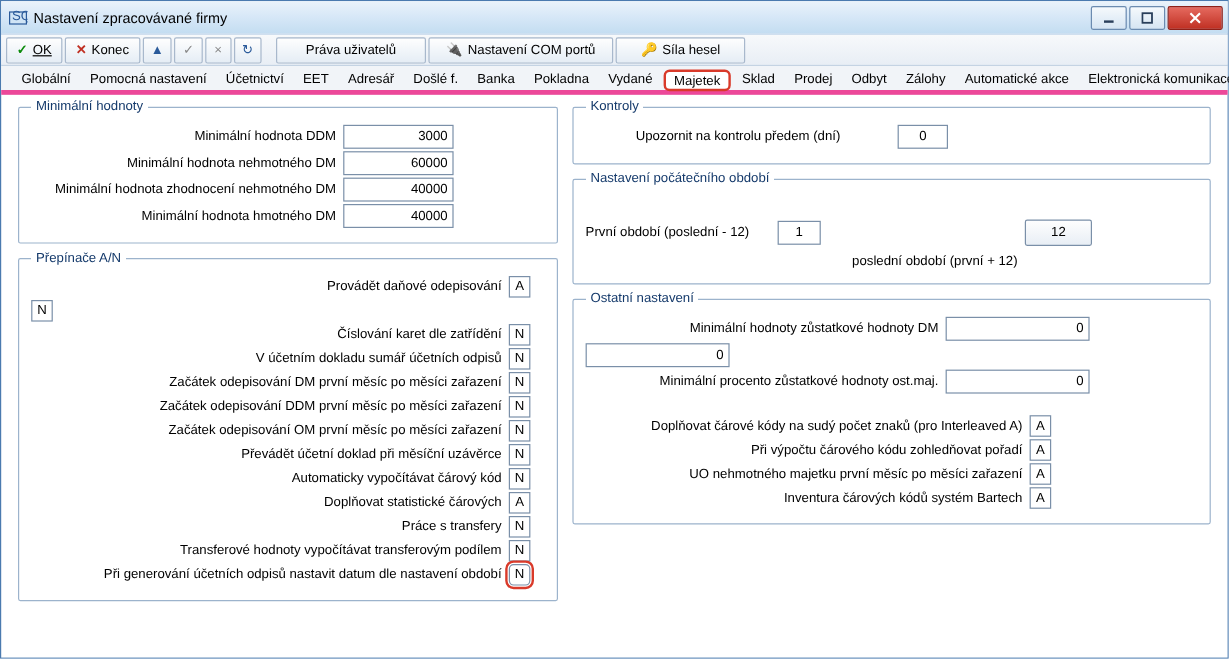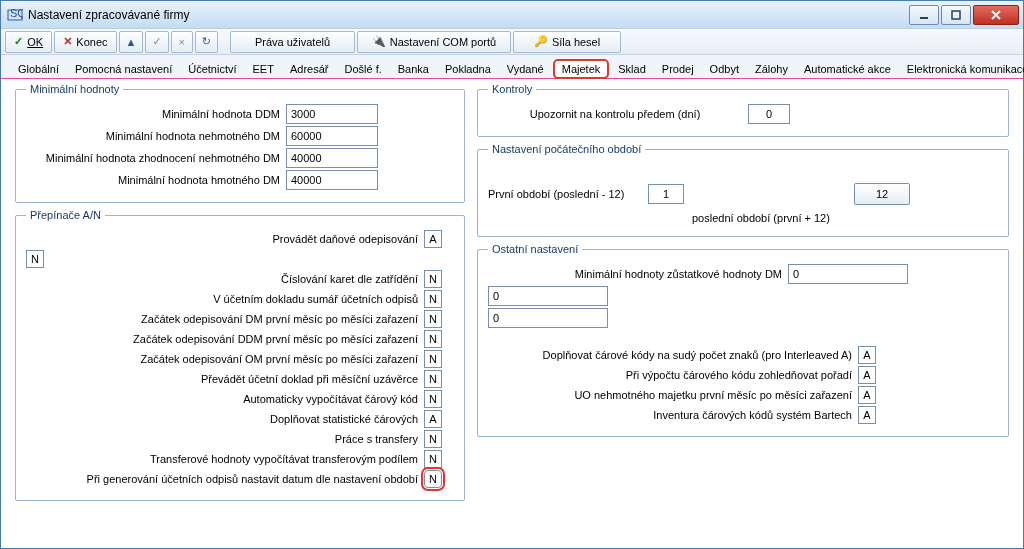--- a/index.html
+++ b/index.html
@@ -14,34 +14,34 @@
 .titlebar .winbtn.close { background: linear-gradient(to bottom, #e56a5f, #c03023); border-color: #8f1f17; width: 46px; }
 .titlebar .winbtn svg { width: 10px; height: 10px; }
 
 .toolbar { height: 26px; background: linear-gradient(to bottom, #f7f9fb, #e8eef5); border-bottom: 1px solid #c4d3e3; display: flex; align-items: center; padding: 2px 4px; gap: 2px; }
 .tbtn { height: 22px; padding: 0 8px; border: 1px solid #a8b8cc; background: linear-gradient(to bottom, #fefefe, #e5edf5); display: inline-flex; align-items: center; gap: 4px; cursor: pointer; border-radius: 2px; white-space: nowrap; }
 .tbtn.small { padding: 0 6px; min-width: 22px; justify-content: center; }
 .tbtn .chk { color: #0a8a0a; font-weight: bold; }
 .tbtn .x { color: #c03023; font-weight: bold; }
 .tbtn .arr { color: #2a5a9a; }
 
-.tabbar { height: 24px; display: flex; align-items: flex-end; padding: 2px 4px 0 10px; border-bottom: 1px solid #ec4899; background: #f1f4f8; gap: 2px; position: relative; }
+.tabbar { height: 24px; display: flex; padding: 2px 4px 0 10px; border-bottom: 4px solid #ec4899; background: #f1f4f8; gap: 2px; position: relative; }
 .tab { padding: 3px 7px; color: #000; cursor: pointer; white-space: nowrap; font-size: 11px; }
 .tab.active { border: 2px solid #d93a2a; border-radius: 5px; background: #fff; font-weight: normal; position: relative; top: 1px; padding: 2px 7px; }
 .tabbar .spacer { flex: 1; }
 
 .content { padding: 4px 14px; display: flex; gap: 12px; }
 .col { flex: 1; display: flex; flex-direction: column; gap: 6px; }
 
 fieldset { border: 1px solid #9cb3cc; border-radius: 2px; padding: 7px 10px 10px 10px; }
 legend { padding: 0 4px; color: #153a6b; font-size: 11px; }
 
 .row { display: flex; align-items: center; margin: 2px 0; }
 .row .lbl { text-align: right; padding-right: 6px; color: #000; }
-.row input[type=text] { height: 20px; border: 1px solid #7a8fa8; padding: 0 4px; background: #fff; }
+.row input[type=text] { height: 20px; border: 1px solid #7a8fa8; padding: 0 4px; text-align: right; background: #fff; }
 
 .flag { width: 18px; height: 18px; border: 1px solid #7a8fa8; background: #fff; text-align: center; line-height: 16px; font-size: 11px; }
 .flag.hl { outline: 2px solid #d93a2a; border-radius: 4px; outline-offset: 1px; }
 
 .minvals .row .lbl { width: 260px; }
 .minvals input { width: 92px; }
 
 .switches .row .lbl { width: 398px; }
 
 .kontroly .row .lbl, .nastpoc .row .lbl, .ostatni .row .lbl { flex-shrink: 0; }
@@ -223,36 +223,37 @@
           <span class="lbl" style="width:260px; text-align:center;">Upozornit na kontrolu předem (dní)</span>
           <input type="text" style="width: 42px; text-align: center;" value="0">
         </div>
       </fieldset>
 
       <fieldset class="nastpoc">
         <legend>Nastavení počátečního období</legend>
         <div class="row">
           <span class="lbl" style="width:160px; text-align:left;">První období (poslední - 12)</span>
           <input type="text" style="width: 36px; text-align: center;" value="1">
-          <span class="lbl" style="width:170px; text-align:left; padding-left:8px;margin-top:48px;">poslední období (první + 12)</span>
+          <span class="lbl" style="width:170px; text-align:right; padding-left:8px;margin-top:48px;">poslední období (první + 12)</span>
           <div class="btn12">12</div>
         </div>
       </fieldset>
 
       <fieldset class="ostatni">
         <legend>Ostatní nastavení</legend>
         <div id="ostatni-pct">
             <div class="row">
               <span class="lbl" style="width:300px;">Minimální hodnoty zůstatkové hodnoty DM</span>
               <input type="text" style="width: 120px;" value="0">
             </div>
             <div class="row">
               <input type="text" style="width: 120px;" value="0">
             </div>
             <div class="row">
+              <span class="lbl" style="width:300px;">Minimální procento zůstatkové hodnoty ost.maj.</span>
               <input type="text" style="width: 120px;" value="0">
             </div>
           </div>
         <div style="height:14px;"></div>
         <div id="ostatni-flags">
             <div class="row">
               <span class="lbl" style="width:370px;">Doplňovat čárové kódy na sudý počet znaků (pro Interleaved A)</span>
               <div class="flag">A</div>
             </div>
             <div class="row">

